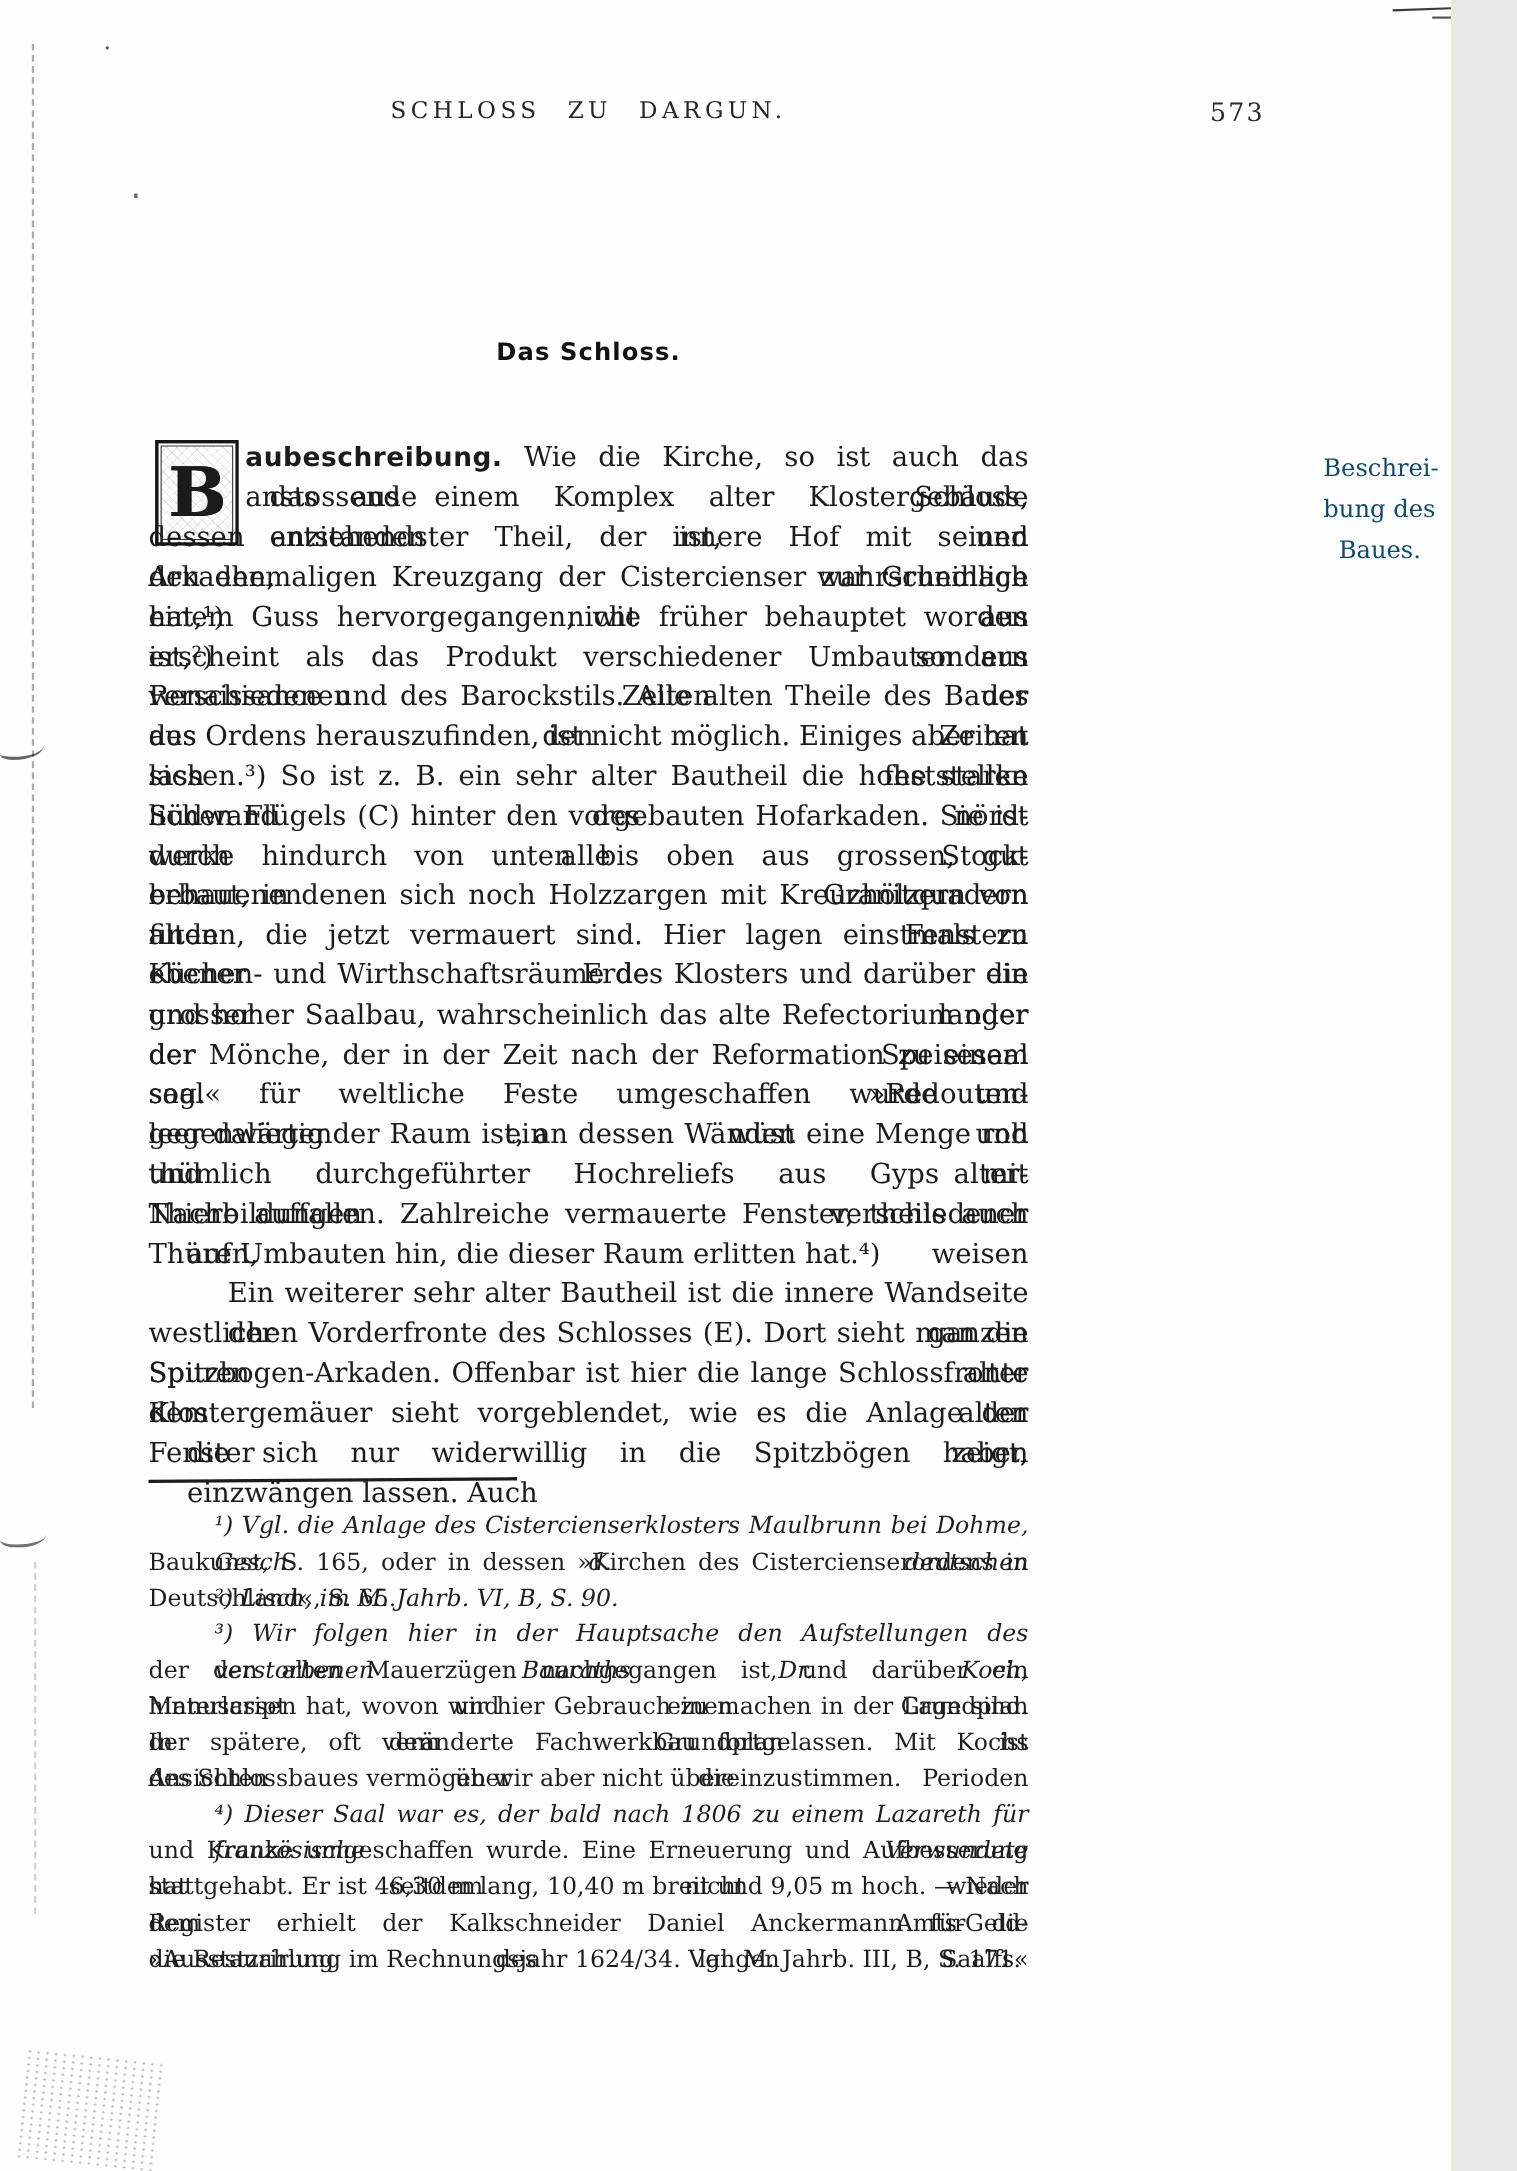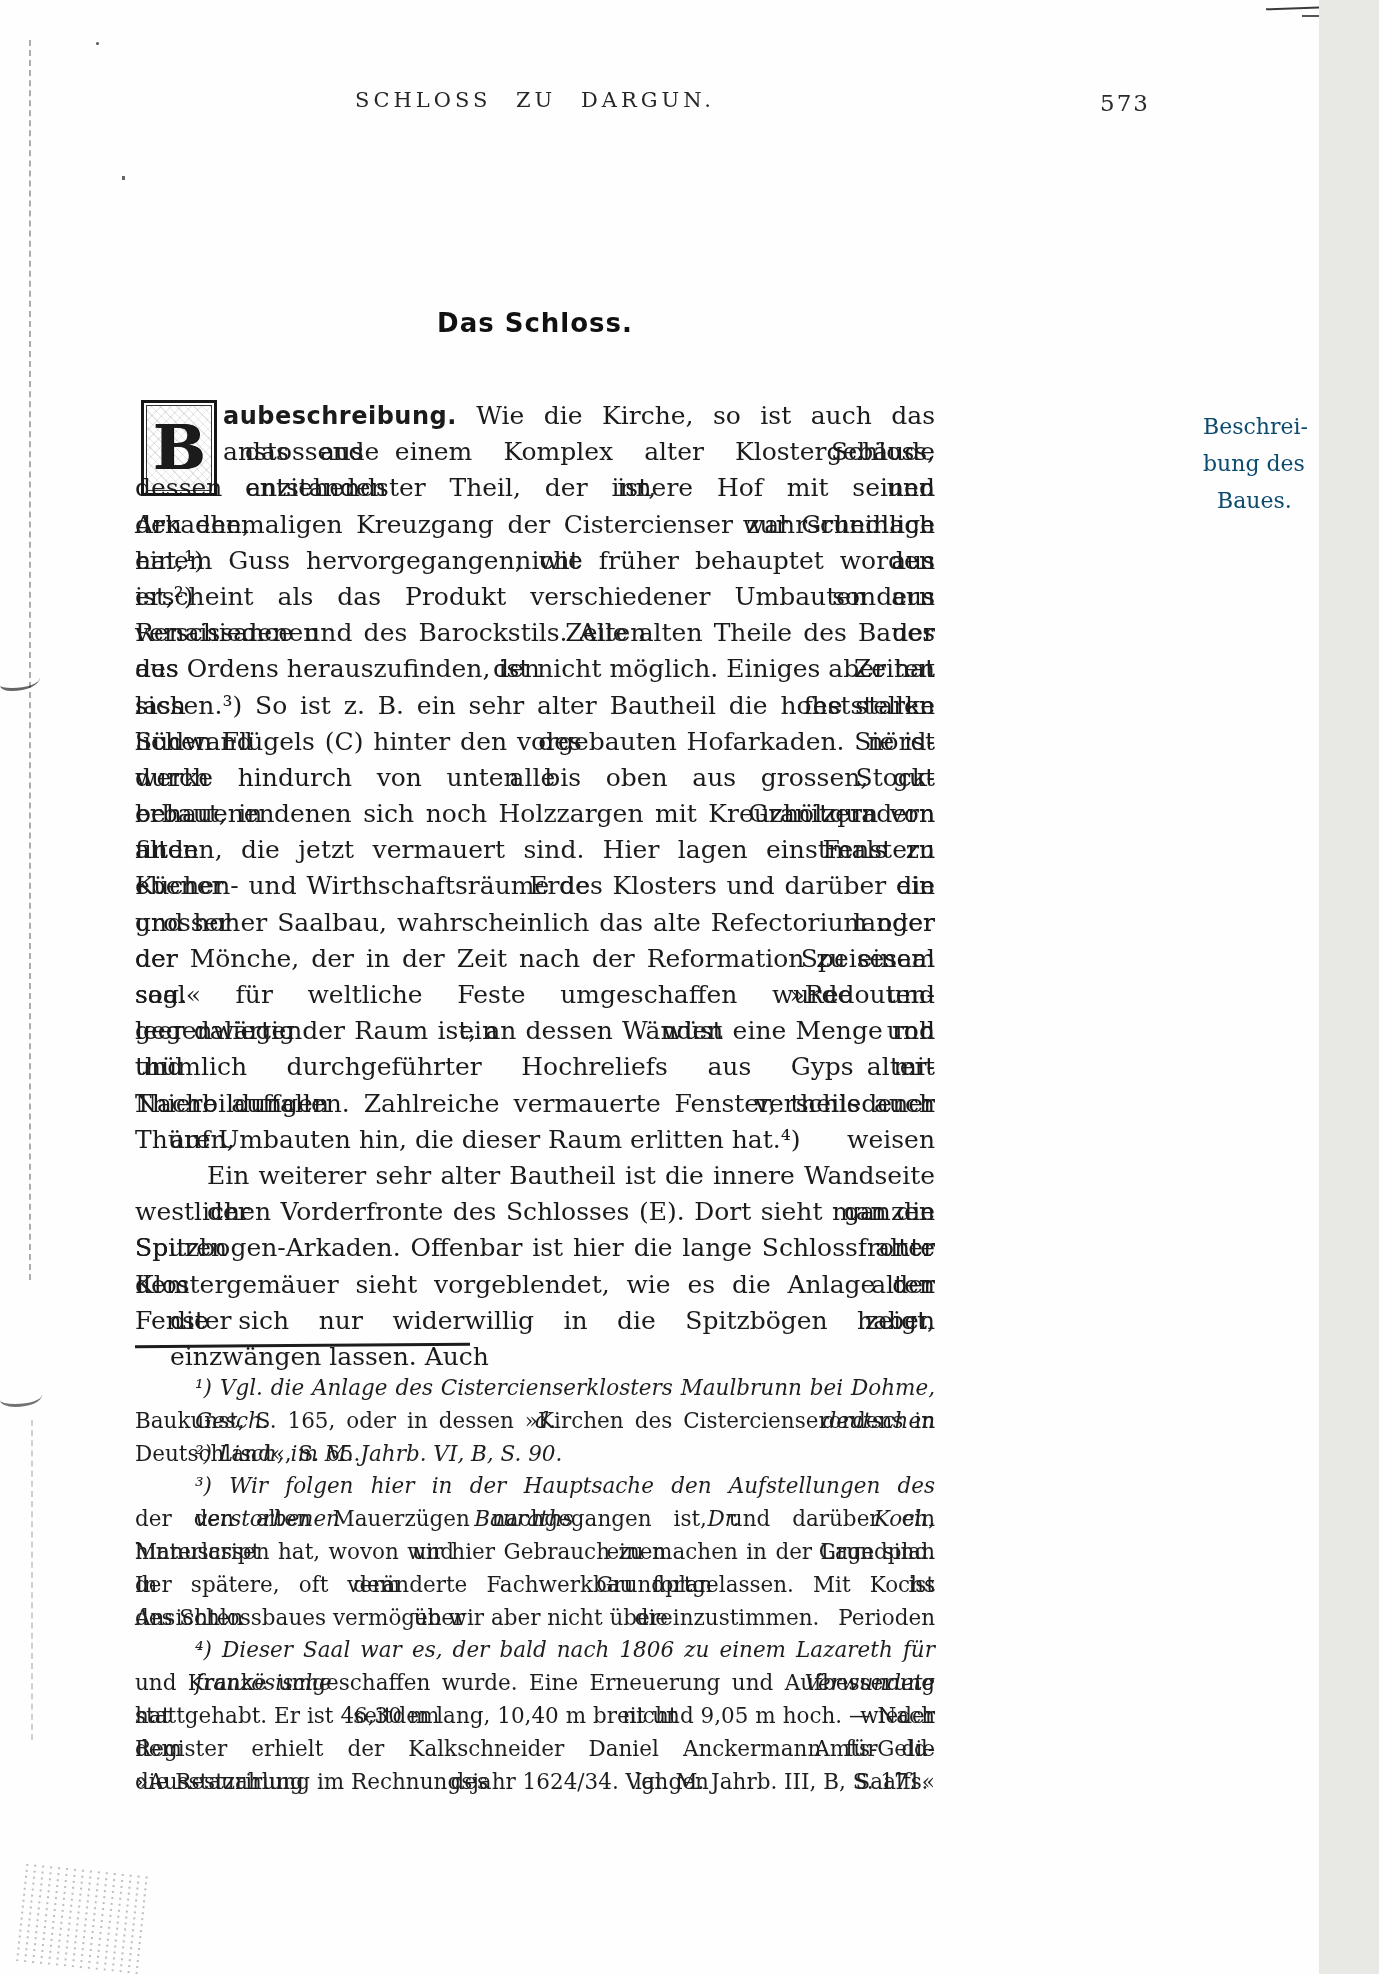--- a/index.html
+++ b/index.html
@@ -20,21 +20,21 @@
   }
   .page-number{
     position:absolute;left:1100px;top:90px;
     font-size:23px;letter-spacing:2px;color:#2a2a2a;
   }
   
   .chapter-title{
     position:absolute;left:135px;top:308px;width:800px;
     text-align:center;
     font-family:"DejaVu Sans", sans-serif;
-    font-weight:bold;font-size:26px;letter-spacing:1px;
+    font-weight:bold;font-size:22px;letter-spacing:1px;
     color:#111;
   }
   
   .body-col{
     position:absolute;left:135px;top:398px;width:800px;
     font-size:25px;line-height:36.2px;
   }
   .line{
     text-align:justify;
     text-align-last:justify;

